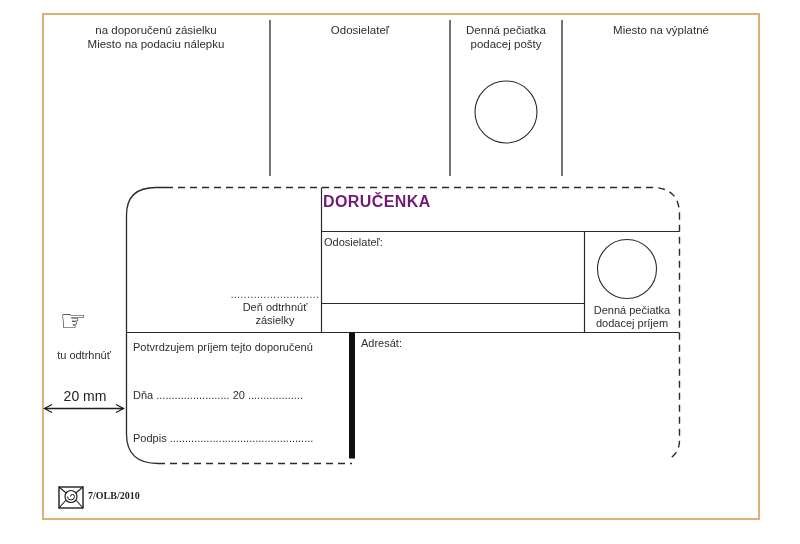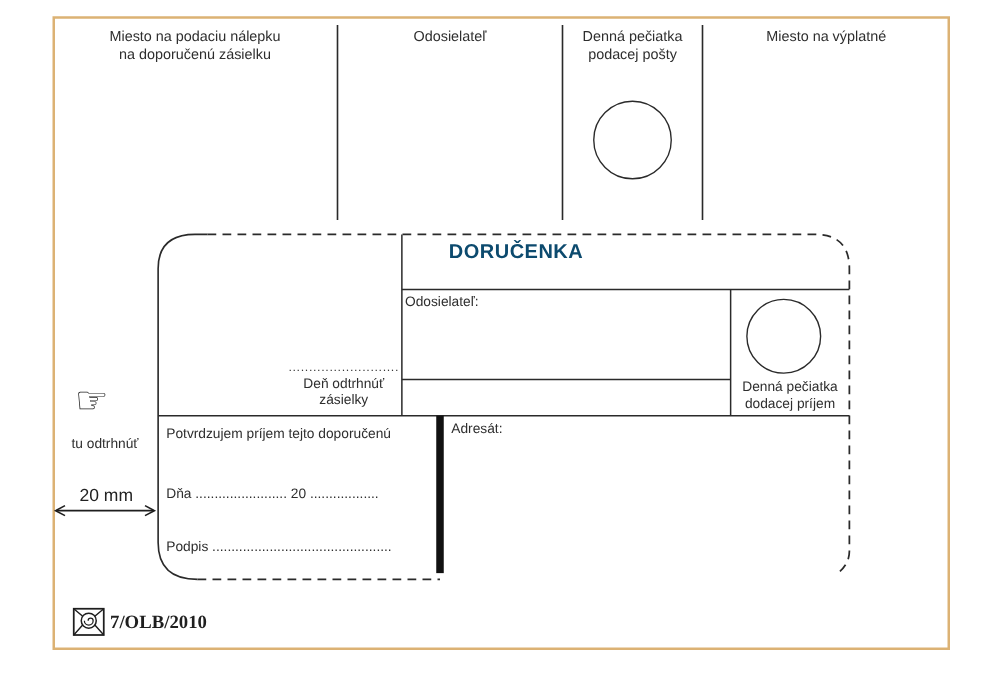--- a/index.html
+++ b/index.html
@@ -9,30 +9,29 @@
   }
   .abs{position:absolute;}
   .page-border{
     left:42px;top:13px;width:714px;height:503px;
     border:2px solid #dcb274;background:transparent;
   }
   .linework{left:0;top:0;pointer-events:none;}
   .lbl{position:absolute;color:#2e2e2e;}
   .top-lbl{font-size:11.5px;line-height:13.5px;text-align:center;}
   .card-title{
-    font-size:16px;line-height:18.5px;font-weight:bold;color:#0c4a6e;
+    font-size:16px;line-height:18.5px;font-weight:bold;color:#701a75;
     letter-spacing:.4px;
-    padding-left:36px;
   }
   .small{font-size:11px;line-height:13px;}
   .center{text-align:center;}
   .dots{font-size:10px;letter-spacing:.5px;color:#3a3a3a;}
   .hand{font-family:"DejaVu Sans", sans-serif;font-size:30px;color:#1e1e1e;}
   .mm{font-size:14px;color:#222;}
-  .code{font-family:"Liberation Serif", serif;font-weight:bold;font-size:15px;color:#1f1f1f;}
+  .code{font-family:"Liberation Serif", serif;font-weight:bold;font-size:10px;color:#1f1f1f;}
 </style>
 </head>
 <body>
 
 <div class="abs page-border"></div>
 
 <svg class="abs linework" width="800" height="544" viewBox="0 0 800 544">
 
   <line x1="270" y1="20" x2="270" y2="176" stroke="#2a2a2a" stroke-width="1.3"></line>
   <line x1="450" y1="20" x2="450" y2="176" stroke="#2a2a2a" stroke-width="1.3"></line>
@@ -63,22 +62,22 @@
   <g>
     <rect x="59" y="487" width="24" height="21" fill="none" stroke="#1e1e1e" stroke-width="1.4"></rect>
     <path d="M59,487 L71,497 L83,487" fill="none" stroke="#1e1e1e" stroke-width="1.1"></path>
     <path d="M59,508 L67,499 M83,508 L75,499" fill="none" stroke="#1e1e1e" stroke-width="1.1"></path>
     <circle cx="71" cy="496.5" r="6" fill="#ffffff" stroke="#1e1e1e" stroke-width="1.2"></circle>
     <path d="M67.5,496.5 a3.5,3.5 0 1 0 7,0 a2,2 0 1 0 -4,0" fill="none" stroke="#1e1e1e" stroke-width="1"></path>
   </g>
 </svg>
 
 <div class="lbl top-lbl" style="left:66px;top:24px;width:180px;">
+  <div>na doporučenú zásielku</div>
   <div>Miesto na podaciu nálepku</div>
-  <div>na doporučenú zásielku</div>
 </div>
 <div class="lbl top-lbl" style="left:290px;top:24px;width:140px;">
   <div>Odosielateľ</div>
 </div>
 <div class="lbl top-lbl" style="left:451px;top:24px;width:110px;">
   <div>Denná pečiatka</div>
   <div>podacej pošty</div>
 </div>
 <div class="lbl top-lbl" style="left:581px;top:24px;width:160px;">
   <div>Miesto na výplatné</div>

